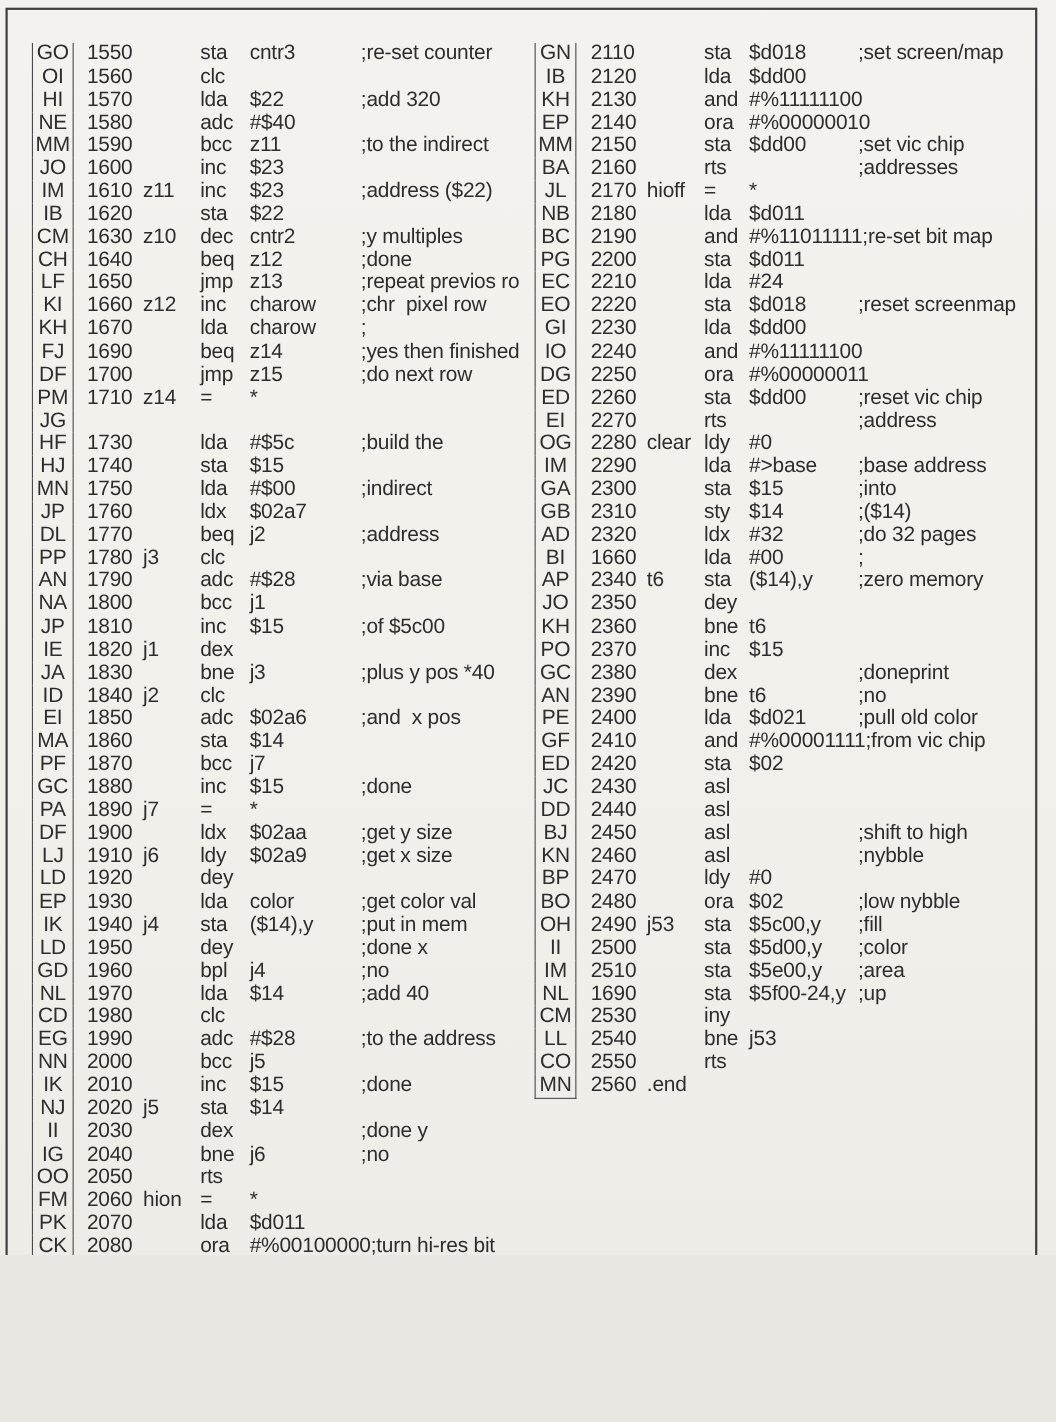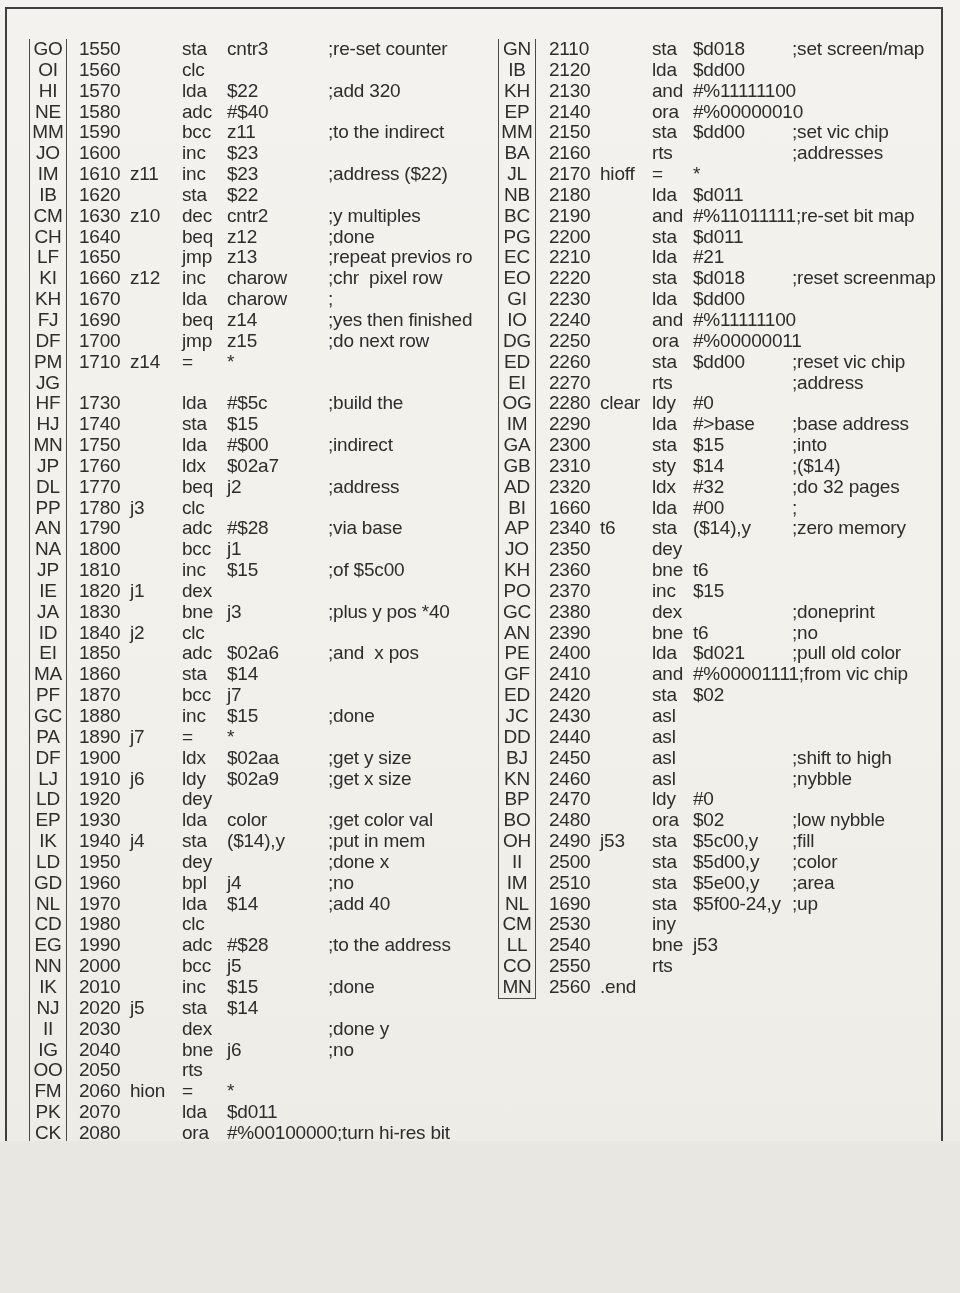--- a/index.html
+++ b/index.html
@@ -21,21 +21,21 @@
     left: 5px; top: 7px;
     width: 938px; height: 1242px;
     border: 2px solid #3f3f3f;
     box-sizing: border-box;
   }
   .col {
     position: absolute;
     top: 30px;
   }
   .col0 { left: 22px; width: 450px; }
-  .col1 { left: 479px; width: 455px; margin-left: 12px; }
+  .col1 { left: 479px; width: 455px; }
   .row {
     display: flex;
     align-items: baseline;
     height: 20.85px;
     line-height: 20.85px;
     font-size: 19px;
     letter-spacing: -0.2px;
     white-space: pre;
   }
   .c-chk {
@@ -142,21 +142,21 @@
         <div class="row"><span class="c-chk">GN</span><span class="c-num"><span class="num">2110</span><span class="lbl"></span></span><span class="c-op">sta</span><span class="c-arg">$d018</span><span class="c-cmt">;set screen/map</span></div>
         <div class="row"><span class="c-chk">IB</span><span class="c-num"><span class="num">2120</span><span class="lbl"></span></span><span class="c-op">lda</span><span class="c-arg">$dd00</span><span class="c-cmt"></span></div>
         <div class="row"><span class="c-chk">KH</span><span class="c-num"><span class="num">2130</span><span class="lbl"></span></span><span class="c-op">and</span><span class="c-arg">#%11111100</span><span class="c-cmt"></span></div>
         <div class="row"><span class="c-chk">EP</span><span class="c-num"><span class="num">2140</span><span class="lbl"></span></span><span class="c-op">ora</span><span class="c-arg">#%00000010</span><span class="c-cmt"></span></div>
         <div class="row"><span class="c-chk">MM</span><span class="c-num"><span class="num">2150</span><span class="lbl"></span></span><span class="c-op">sta</span><span class="c-arg">$dd00</span><span class="c-cmt">;set vic chip</span></div>
         <div class="row"><span class="c-chk">BA</span><span class="c-num"><span class="num">2160</span><span class="lbl"></span></span><span class="c-op">rts</span><span class="c-arg"></span><span class="c-cmt">;addresses</span></div>
         <div class="row"><span class="c-chk">JL</span><span class="c-num"><span class="num">2170</span><span class="lbl">hioff</span></span><span class="c-op">=</span><span class="c-arg">*</span><span class="c-cmt"></span></div>
         <div class="row"><span class="c-chk">NB</span><span class="c-num"><span class="num">2180</span><span class="lbl"></span></span><span class="c-op">lda</span><span class="c-arg">$d011</span><span class="c-cmt"></span></div>
         <div class="row"><span class="c-chk">BC</span><span class="c-num"><span class="num">2190</span><span class="lbl"></span></span><span class="c-op">and</span><span class="c-arg">#%11011111</span><span class="c-cmt">;re-set bit map</span></div>
         <div class="row"><span class="c-chk">PG</span><span class="c-num"><span class="num">2200</span><span class="lbl"></span></span><span class="c-op">sta</span><span class="c-arg">$d011</span><span class="c-cmt"></span></div>
-        <div class="row"><span class="c-chk">EC</span><span class="c-num"><span class="num">2210</span><span class="lbl"></span></span><span class="c-op">lda</span><span class="c-arg">#21</span><span class="c-cmt"></span></div>
+        <div class="row"><span class="c-chk">EC</span><span class="c-num"><span class="num">2210</span><span class="lbl"></span></span><span class="c-op">lda</span><span class="c-arg">#24</span><span class="c-cmt"></span></div>
         <div class="row"><span class="c-chk">EO</span><span class="c-num"><span class="num">2220</span><span class="lbl"></span></span><span class="c-op">sta</span><span class="c-arg">$d018</span><span class="c-cmt">;reset screenmap</span></div>
         <div class="row"><span class="c-chk">GI</span><span class="c-num"><span class="num">2230</span><span class="lbl"></span></span><span class="c-op">lda</span><span class="c-arg">$dd00</span><span class="c-cmt"></span></div>
         <div class="row"><span class="c-chk">IO</span><span class="c-num"><span class="num">2240</span><span class="lbl"></span></span><span class="c-op">and</span><span class="c-arg">#%11111100</span><span class="c-cmt"></span></div>
         <div class="row"><span class="c-chk">DG</span><span class="c-num"><span class="num">2250</span><span class="lbl"></span></span><span class="c-op">ora</span><span class="c-arg">#%00000011</span><span class="c-cmt"></span></div>
         <div class="row"><span class="c-chk">ED</span><span class="c-num"><span class="num">2260</span><span class="lbl"></span></span><span class="c-op">sta</span><span class="c-arg">$dd00</span><span class="c-cmt">;reset vic chip</span></div>
         <div class="row"><span class="c-chk">EI</span><span class="c-num"><span class="num">2270</span><span class="lbl"></span></span><span class="c-op">rts</span><span class="c-arg"></span><span class="c-cmt">;address</span></div>
         <div class="row"><span class="c-chk">OG</span><span class="c-num"><span class="num">2280</span><span class="lbl">clear</span></span><span class="c-op">ldy</span><span class="c-arg">#0</span><span class="c-cmt"></span></div>
         <div class="row"><span class="c-chk">IM</span><span class="c-num"><span class="num">2290</span><span class="lbl"></span></span><span class="c-op">lda</span><span class="c-arg">#&gt;base</span><span class="c-cmt">;base address</span></div>
         <div class="row"><span class="c-chk">GA</span><span class="c-num"><span class="num">2300</span><span class="lbl"></span></span><span class="c-op">sta</span><span class="c-arg">$15</span><span class="c-cmt">;into</span></div>
         <div class="row"><span class="c-chk">GB</span><span class="c-num"><span class="num">2310</span><span class="lbl"></span></span><span class="c-op">sty</span><span class="c-arg">$14</span><span class="c-cmt">;($14)</span></div>

